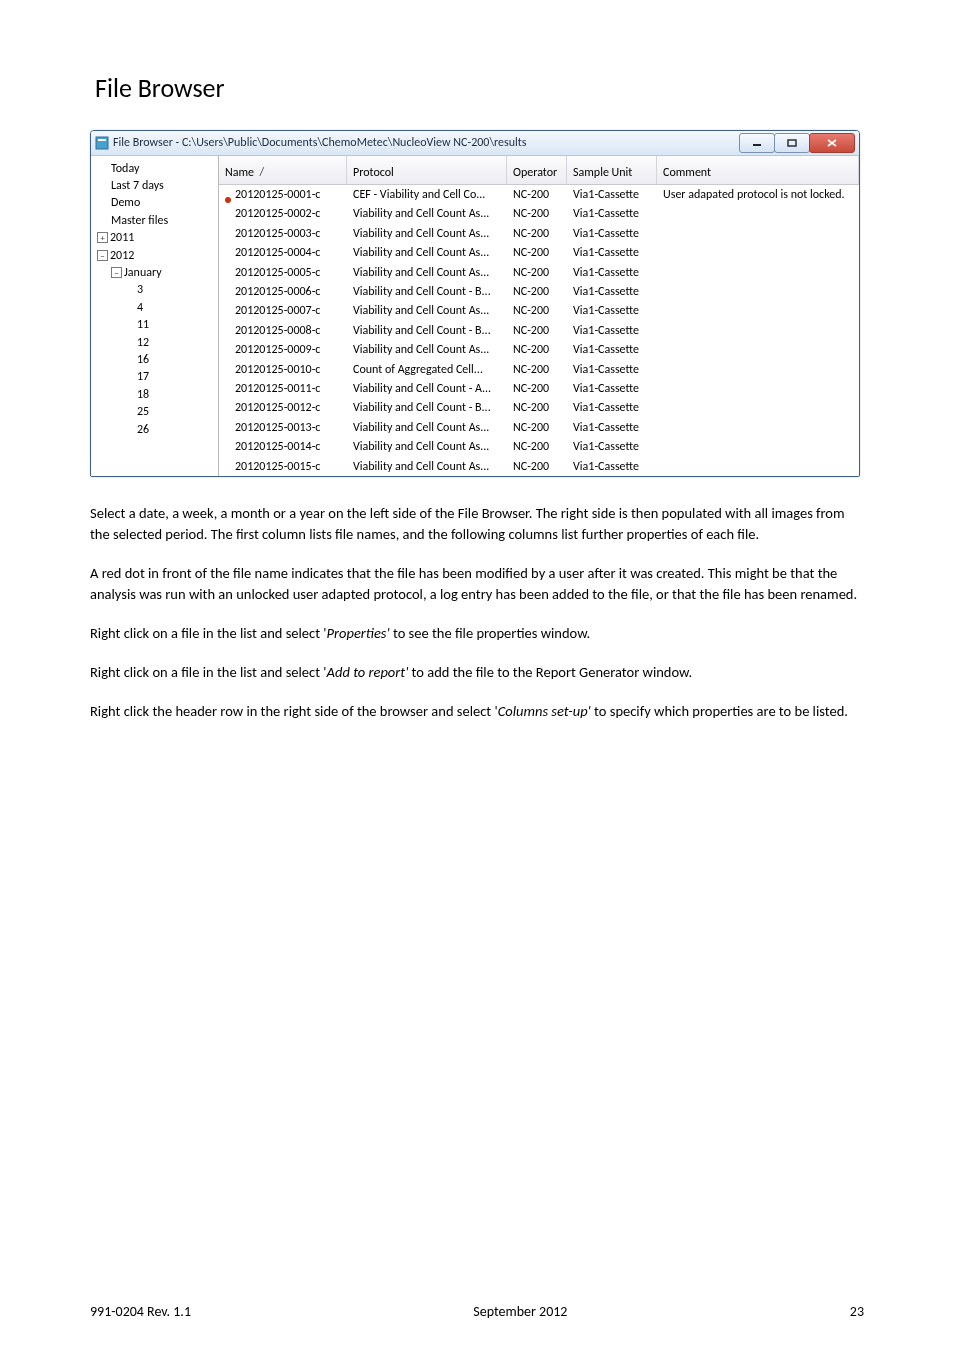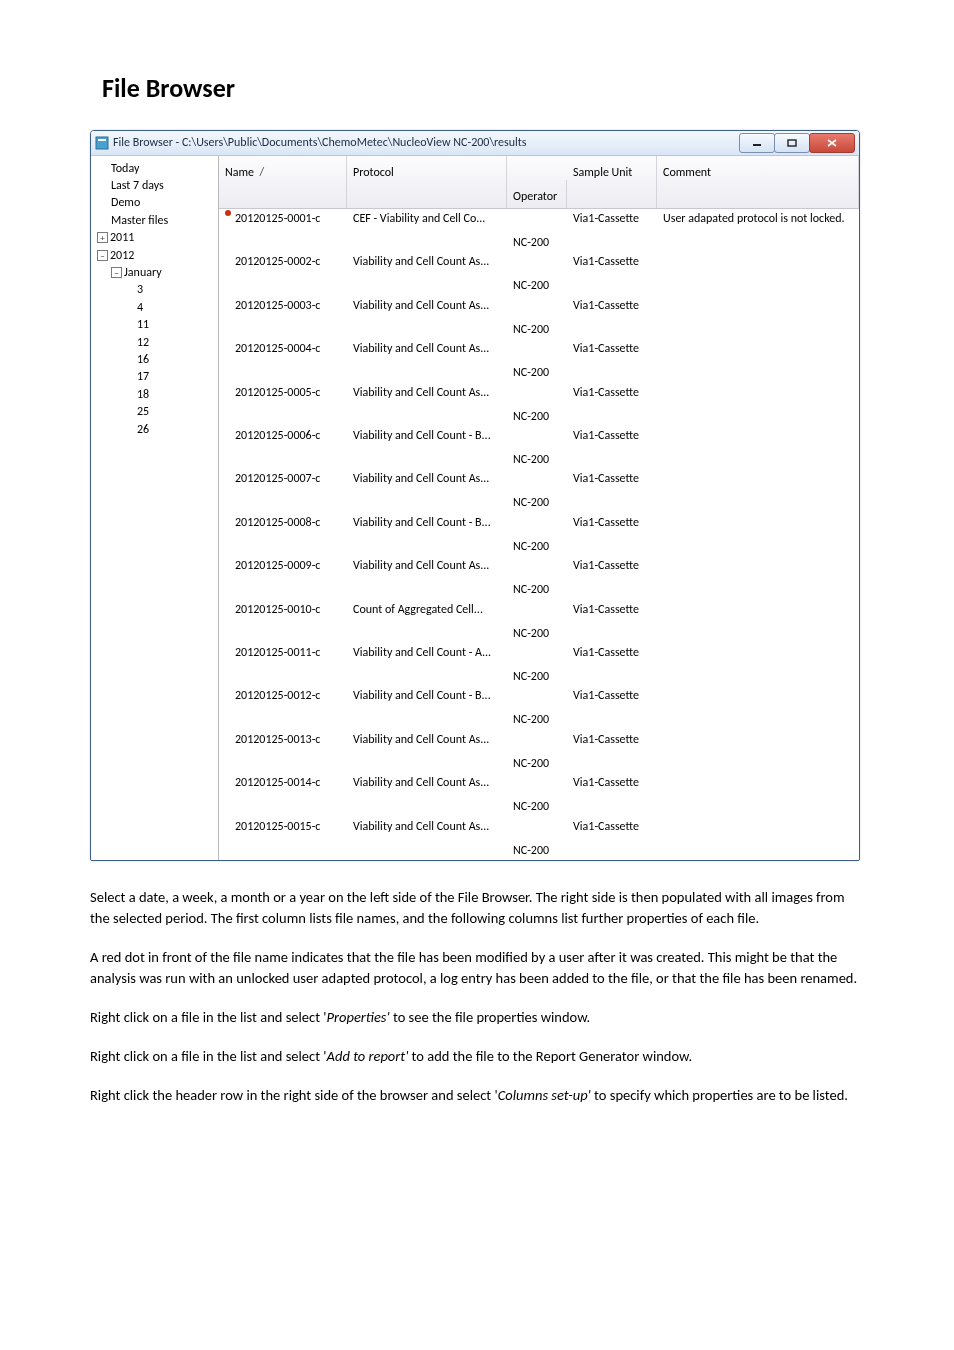--- a/index.html
+++ b/index.html
@@ -12,22 +12,22 @@
   }
   .page {
     width: 954px;
     min-height: 1350px;
     padding: 70px 90px 30px 90px;
     box-sizing: border-box;
     position: relative;
   }
   h1 {
     font-size: 26px;
-    font-weight: 700;
-    margin: 0 0 22px 12px;
+    font-weight: 400;
+    margin: 0 0 22px 5px;
   }
 
   
   .app-window {
     width: 768px;
     border: 1px solid #3d5d8a;
     border-radius: 4px 4px 2px 2px;
     box-shadow: 0 0 2px rgba(0,0,0,0.2);
     margin-bottom: 26px;
     background: #fff;
@@ -130,25 +130,25 @@
     display: flex;
   }
   .list-rows .row .cell {
     padding: 1px 6px 1px 6px;
     white-space: nowrap;
     overflow: hidden;
     box-sizing: border-box;
   }
   .col-name, .c-name { width: 128px; }
   .col-proto, .c-proto { width: 160px; }
-  .col-op, .c-op { width: 60px; margin-top: 24px; }
+  .col-op, .c-op { width: 60px; }
   .col-su, .c-su { width: 90px; }
   .col-com, .c-com { flex: 1; }
 
-  .c-name { display:flex; align-items:flex-start; gap:4px; }
+  .c-name { display:flex; align-items:flex-end; gap:4px; }
   .red-dot {
     width: 6px; height: 6px;
     background: #c93210;
     border-radius: 50%;
     display: inline-block;
     flex: 0 0 auto;
   }
   .red-dot.hidden { visibility: hidden; }
 
   
@@ -407,13 +407,18 @@
       <span>Right click on a file in the list and select '</span><em>Properties'</em><span> to see the file properties window.</span>
     </p>
     <p>
       <span>Right click on a file in the list and select '</span><em>Add to report'</em><span> to add the file to the Report Generator window.</span>
     </p>
     <p>
       <span>Right click the header row in the right side of the browser and select '</span><em>Columns set-up'</em><span> to specify which properties are to be listed.</span>
     </p>
   </div>
 
+  <div class="footer">
+    <span>991-0204 Rev. 1.1</span>
+    <span>September 2012</span>
+    <span>23</span>
+  </div>
 </div>
 
 </body></html>

